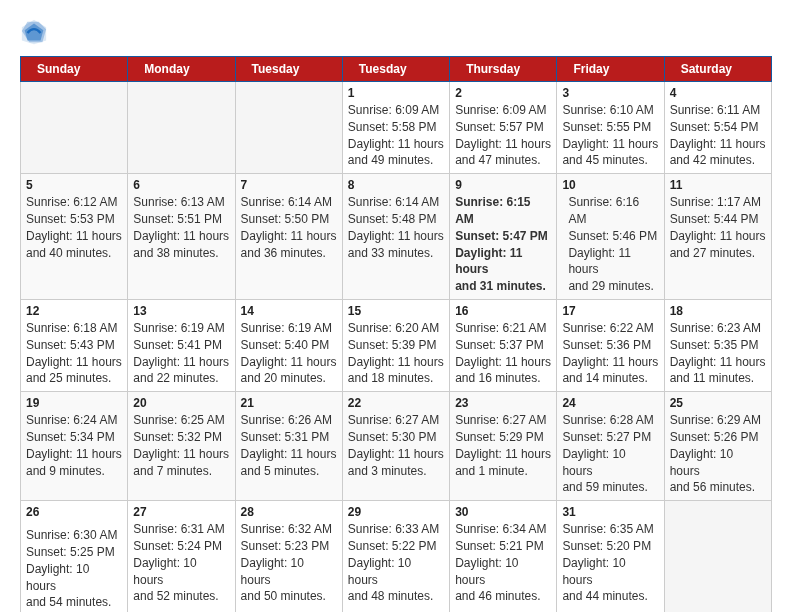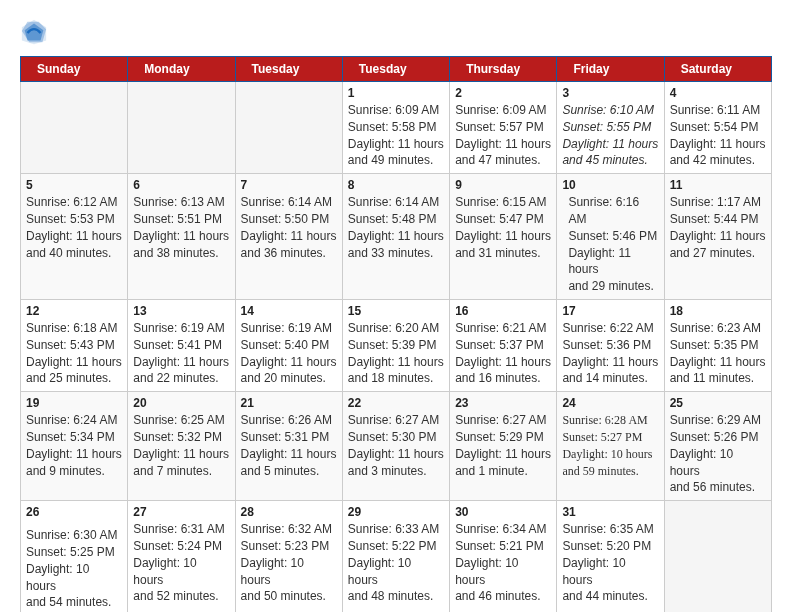--- a/index.html
+++ b/index.html
@@ -147,21 +147,21 @@
           </td>
           <td>
             <div class="day-number">2</div>
             <div class="day-info" style="white-space: pre-line;">Sunrise: 6:09 AM
 Sunset: 5:57 PM
 Daylight: 11 hours
 and 47 minutes.</div>
           </td>
           <td>
             <div class="day-number">3</div>
-            <div class="day-info" style="white-space: pre-line; font-style: italic;">Sunrise: 6:10 AM
+            <div class="day-info" style="white-space: pre-line;">Sunrise: 6:10 AM
 Sunset: 5:55 PM
 Daylight: 11 hours
 and 45 minutes.</div>
           </td>
           <td>
             <div class="day-number">4</div>
             <div class="day-info" style="white-space: pre-line;">Sunrise: 6:11 AM
 Sunset: 5:54 PM
 Daylight: 11 hours
 and 42 minutes.</div>
@@ -191,21 +191,21 @@
           </td>
           <td>
             <div class="day-number">8</div>
             <div class="day-info" style="white-space: pre-line;">Sunrise: 6:14 AM
 Sunset: 5:48 PM
 Daylight: 11 hours
 and 33 minutes.</div>
           </td>
           <td>
             <div class="day-number">9</div>
-            <div class="day-info" style="white-space: pre-line;">Sunrise: 6:15 AM
+            <div class="day-info" style="white-space: pre-line; font-weight: bold;">Sunrise: 6:15 AM
 Sunset: 5:47 PM
 Daylight: 11 hours
 and 31 minutes.</div>
           </td>
           <td>
             <div class="day-number">10</div>
             <div class="day-info" style="white-space: pre-line; margin-left: 6px;">Sunrise: 6:16 AM
 Sunset: 5:46 PM
 Daylight: 11 hours
 and 29 minutes.</div>
@@ -300,21 +300,21 @@
           </td>
           <td>
             <div class="day-number">23</div>
             <div class="day-info" style="white-space: pre-line;">Sunrise: 6:27 AM
 Sunset: 5:29 PM
 Daylight: 11 hours
 and 1 minute.</div>
           </td>
           <td>
             <div class="day-number">24</div>
-            <div class="day-info" style="white-space: pre-line; font-family: Liberation Serif, serif;">Sunrise: 6:28 AM
+            <div class="day-info" style="white-space: pre-line;">Sunrise: 6:28 AM
 Sunset: 5:27 PM
 Daylight: 10 hours
 and 59 minutes.</div>
           </td>
           <td>
             <div class="day-number">25</div>
             <div class="day-info" style="white-space: pre-line;">Sunrise: 6:29 AM
 Sunset: 5:26 PM
 Daylight: 10 hours
 and 56 minutes.</div>

